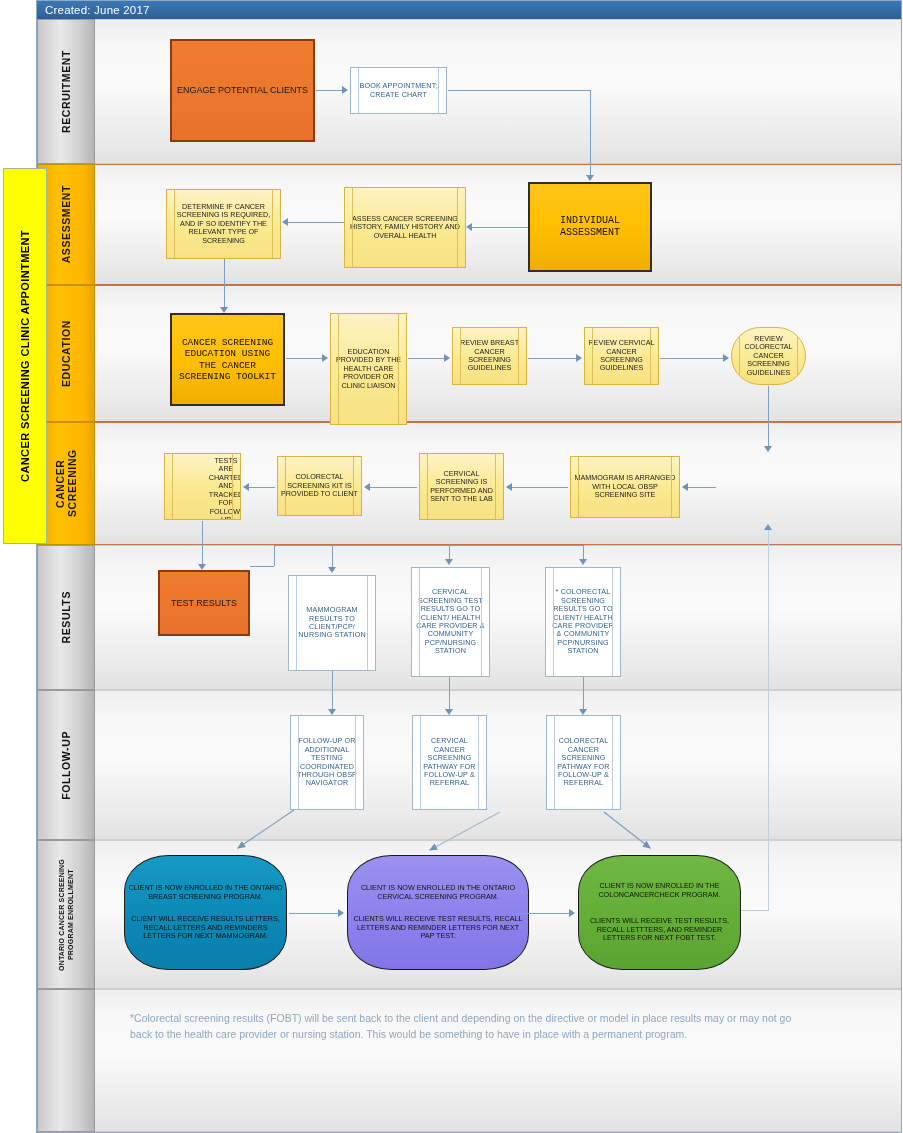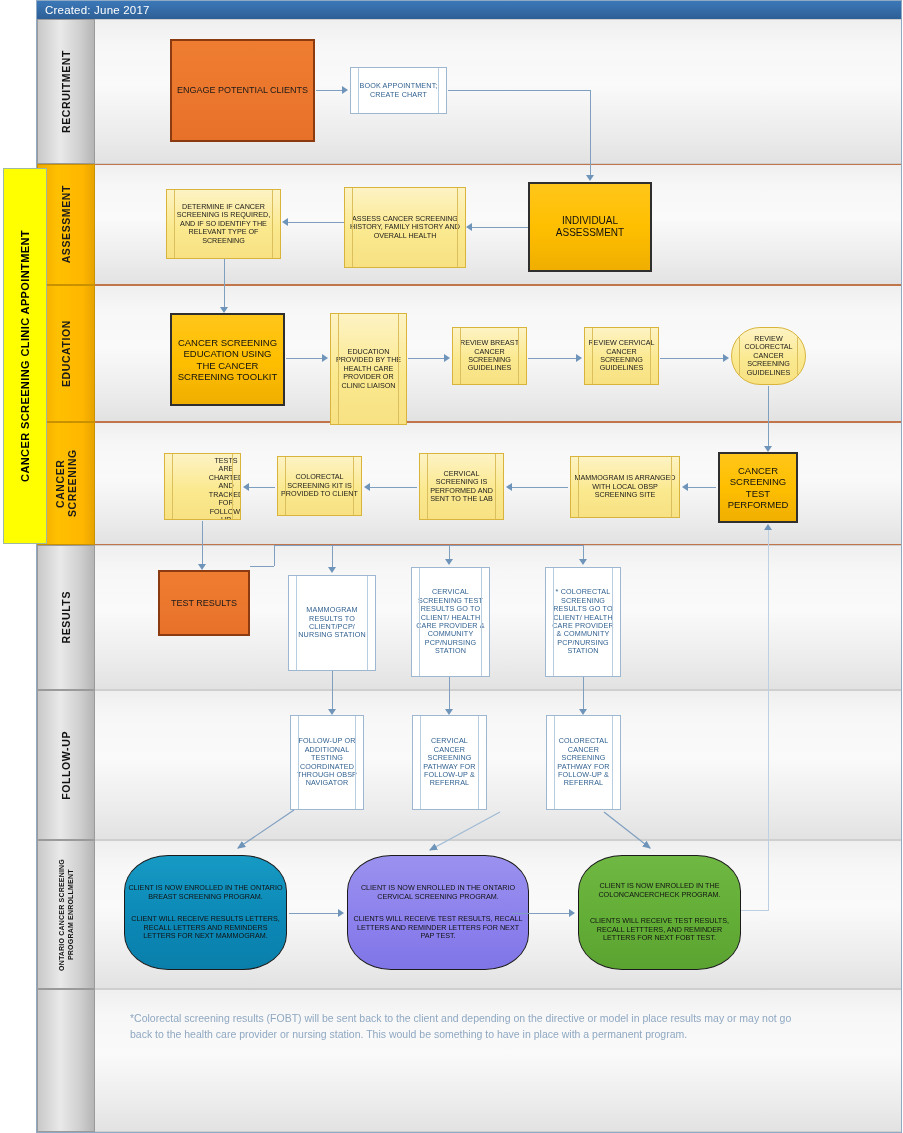--- a/index.html
+++ b/index.html
@@ -56,21 +56,21 @@
   
   .n-yellow{background:linear-gradient(to bottom,#fdf3c4,#fbe98f 55%,#f7e183);
     border:1px solid #d8b43c;color:#1a1a1a;font-size:7.2px;}
   .n-yellow::before,.n-yellow::after{content:"";position:absolute;top:0;bottom:0;width:0;
     border-left:1px solid #dbbf5c;}
   .n-yellow::before{left:7px;}
   .n-yellow::after{right:7px;}
 
   
   .n-gold{background:linear-gradient(to bottom,#ffc61a,#ffbf00 50%,#f0ae00);
-    border:2px solid #2f2f2f;color:#111;font-size:10px;font-weight:normal;}
+    border:2px solid #2f2f2f;color:#111;font-size:10px;font-weight:normal;font-family:Liberation Mono, monospace;}
 
   
   .n-orange{background:linear-gradient(to bottom,#ef7d31,#e8712a);
     border:2px solid #8c3a10;color:#1a1a1a;font-size:9px;}
 
   
   .n-round{border-radius:44px/36px;border:1.2px solid #1b1b1b;font-size:7.2px;color:#111;}
   .n-blue{background:linear-gradient(to bottom,#169ac4,#0b87b5 60%,#0a7fab);}
   .n-purple{background:linear-gradient(to bottom,#9a91ef,#8b80ec 60%,#8075e6);}
   .n-green{background:linear-gradient(to bottom,#6fb843,#62ad36 60%,#5ba331);}
@@ -202,23 +202,20 @@
 
   <div class="conn h" style="left:528px;top:358px;width:48px;"></div>
   <div class="arrow arr-right" style="left:576px;top:354px;"></div>
 
   <div class="conn h" style="left:660px;top:358px;width:63px;"></div>
   <div class="arrow arr-right" style="left:723px;top:354px;"></div>
 
   <div class="conn v" style="left:768px;top:386px;height:63px;"></div>
   <div class="arrow arr-down" style="left:764px;top:446px;"></div>
 
-  <div class="node n-gold" style="left:718px;top:452px;width:80px;height:71px;">
-    <span class="lbl" style="font-size:9.5px;">CANCER SCREENING TEST PERFORMED</span>
-  </div>
 
   <div class="node n-yellow" style="left:570px;top:456px;width:110px;height:62px;">
     <span class="lbl">MAMMOGRAM IS ARRANGED WITH LOCAL OBSP SCREENING SITE</span>
   </div>
 
   <div class="node n-yellow" style="left:419px;top:453px;width:85px;height:67px;">
     <span class="lbl">CERVICAL SCREENING IS PERFORMED AND SENT TO THE LAB</span>
   </div>
 
   <div class="node n-yellow" style="left:277px;top:456px;width:85px;height:60px;">

